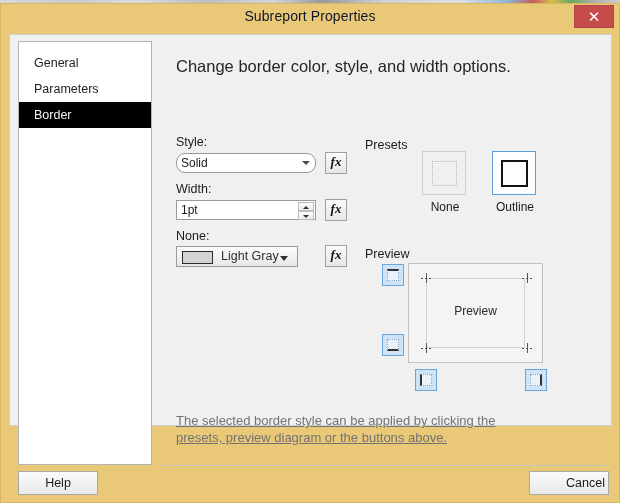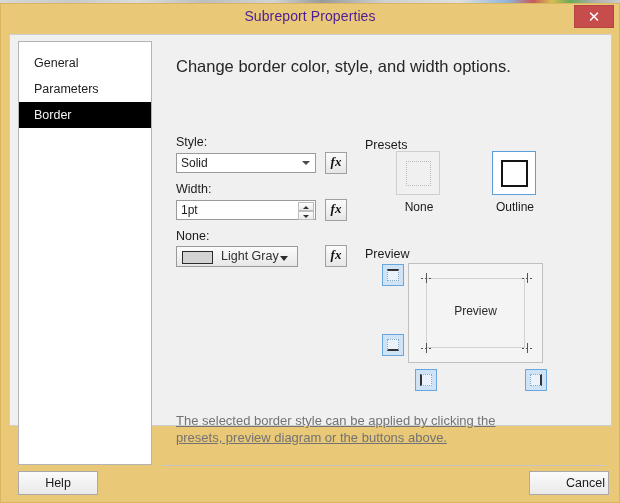--- a/index.html
+++ b/index.html
@@ -30,21 +30,21 @@
 
   #title-bar {
     position: relative;
     height: 27px;
     width: 100%;
   }
   #title-text {
     position: absolute; left: 0; right: 0; top: 4px;
     text-align: center;
     font-size: 14px;
-    color: #4c1d95;
+    color: #0f172a;
     letter-spacing: .1px;
   }
   #close-button {
     position: absolute; right: 5px; top: 1px;
     width: 40px; height: 23px;
     background: #c74d4d;
     border: 1px solid #b34444;
     color: #ffffff;
     font-size: 15px;
     line-height: 21px;
@@ -306,21 +306,21 @@
       <div class="sidebar-item">General</div>
       <div class="sidebar-item">Parameters</div>
       <div class="sidebar-item selected">Border</div>
     </div>
 
     <div id="main-pane">
 
       <div id="page-heading">Change border color, style, and width options.</div>
 
       <div class="field-label" style="left:16px; top:100px;">Style:</div>
-      <div class="combo" style="left:16px; top:118px; width:140px;">
+      <div class="combo" style="left:16px; top:118px; width:140px;border-radius:9px;">
         <span>Solid</span>
         <span class="caret"></span>
       </div>
       <div class="fx-button" style="left:165px; top:117px;">
         <span>fx</span>
       </div>
 
       <div class="field-label" style="left:16px; top:147px;">Width:</div>
       <div class="combo" style="left:16px; top:165px; width:140px;">
         <span>1pt</span>
@@ -342,21 +342,21 @@
         <span class="color-swatch"></span>
         <span class="color-name">Light Gray</span>
         <span class="caret2"></span>
       </div>
       <div class="fx-button" style="left:165px; top:210px;">
         <span>fx</span>
       </div>
 
       <div class="field-label" id="presets-label">Presets</div>
 
-      <div class="preset-cell" style="left:236px;">
+      <div class="preset-cell" style="left:262px;">
         <div class="preset-box">
           <div class="preset-inner-dotted"></div>
         </div>
         <div class="preset-caption">None</div>
       </div>
 
       <div class="preset-cell" style="left:332px;">
         <div class="preset-box selected">
           <div class="preset-inner-solid"></div>
         </div>

